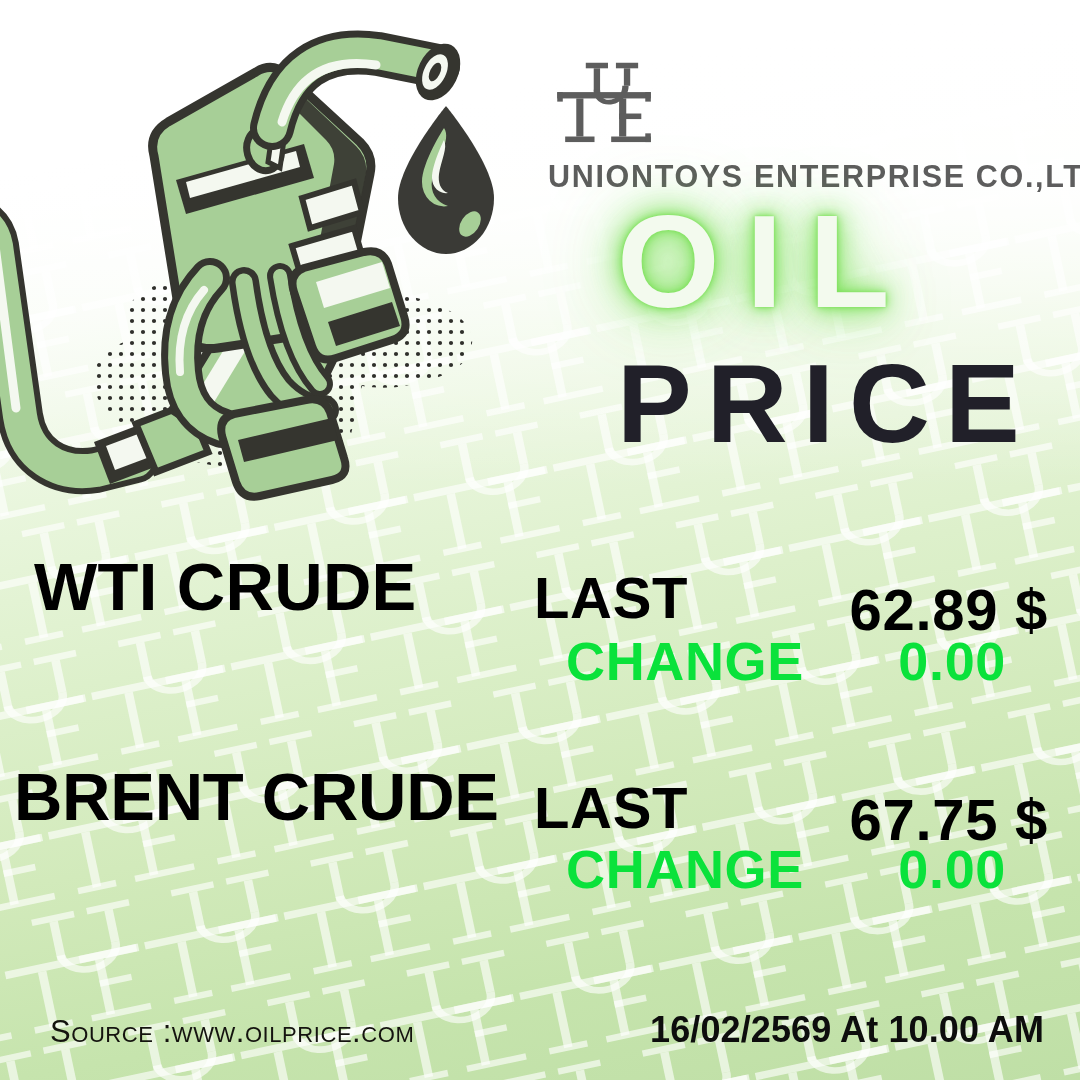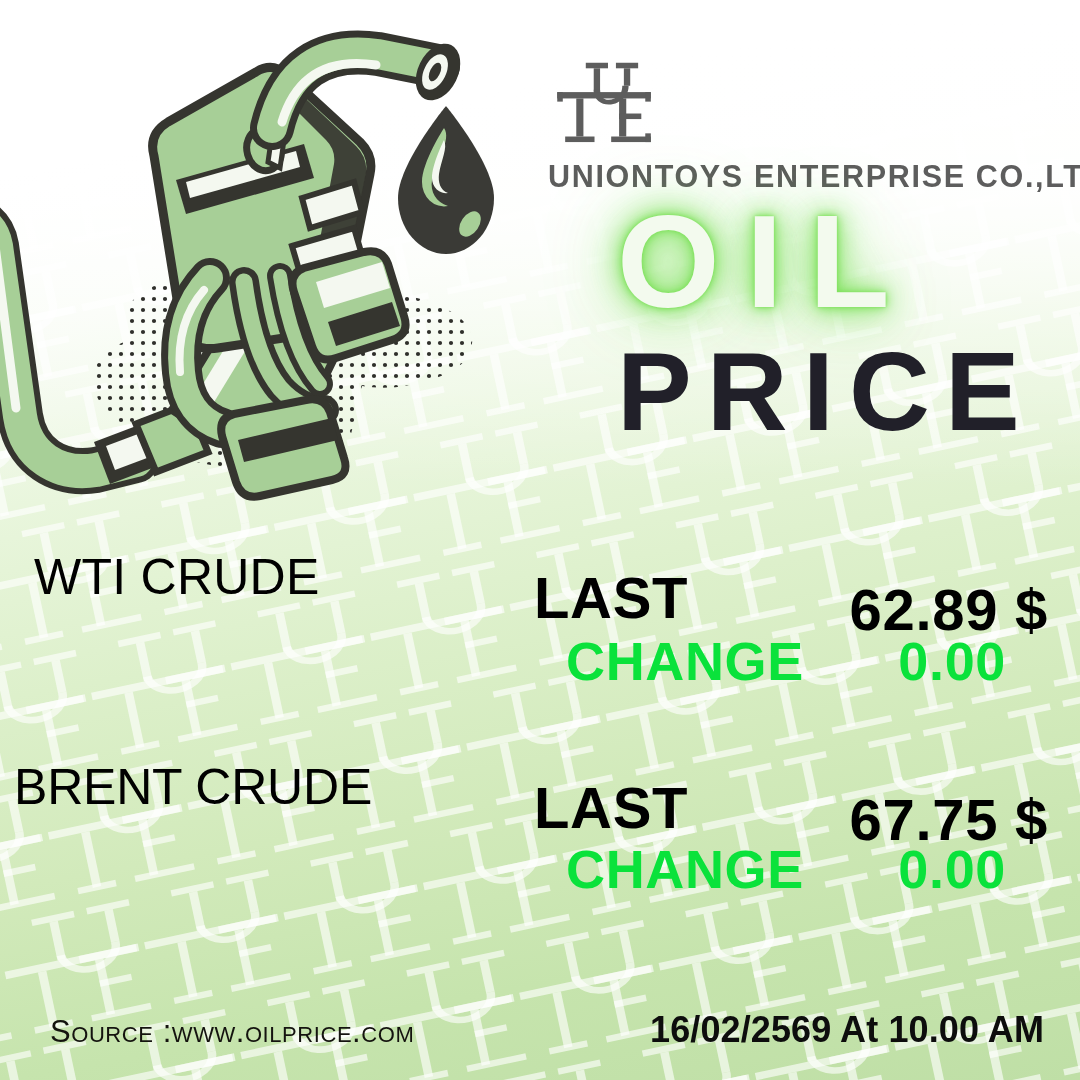--- a/index.html
+++ b/index.html
@@ -79,38 +79,38 @@
     color:#f3faee;
     text-shadow:
         0 0 3px  #7fe25c,
         0 0 10px #76df52,
         0 0 26px #7ce158,
         0 0 48px rgba(124,225,88,.72),
         0 0 80px rgba(124,225,88,.45);
     padding-right:.14em;
   }
   #title-price {
-    margin-top:8px;
+    margin-top:20px;
     font-size:112px;
     font-weight:bold;
     letter-spacing:.135em;
     line-height:1;
     color:#212029;
     padding-right:.10em;
   }
 
   
   .quote-row { position:absolute; left:0; width:1080px; }
   #row-wti   { top:548px; }
   #row-brent { top:758px; }
 
   .q-line { position:relative; height:70px; }
   .q-name {
     position:absolute; left:34px; top:0;
-    font-size:50px; font-weight:normal; color:#000000;
+    font-size:67px; font-weight:bold; color:#000000;
     letter-spacing:.005em; white-space:nowrap;
   }
   #row-brent .q-name { left:14px; letter-spacing:-.004em; }
 
   .q-label-last {
     position:absolute; left:534px; top:16px;
     font-size:58px; font-weight:bold; color:#000000;
     letter-spacing:.012em;
   }
   .q-value-last {

